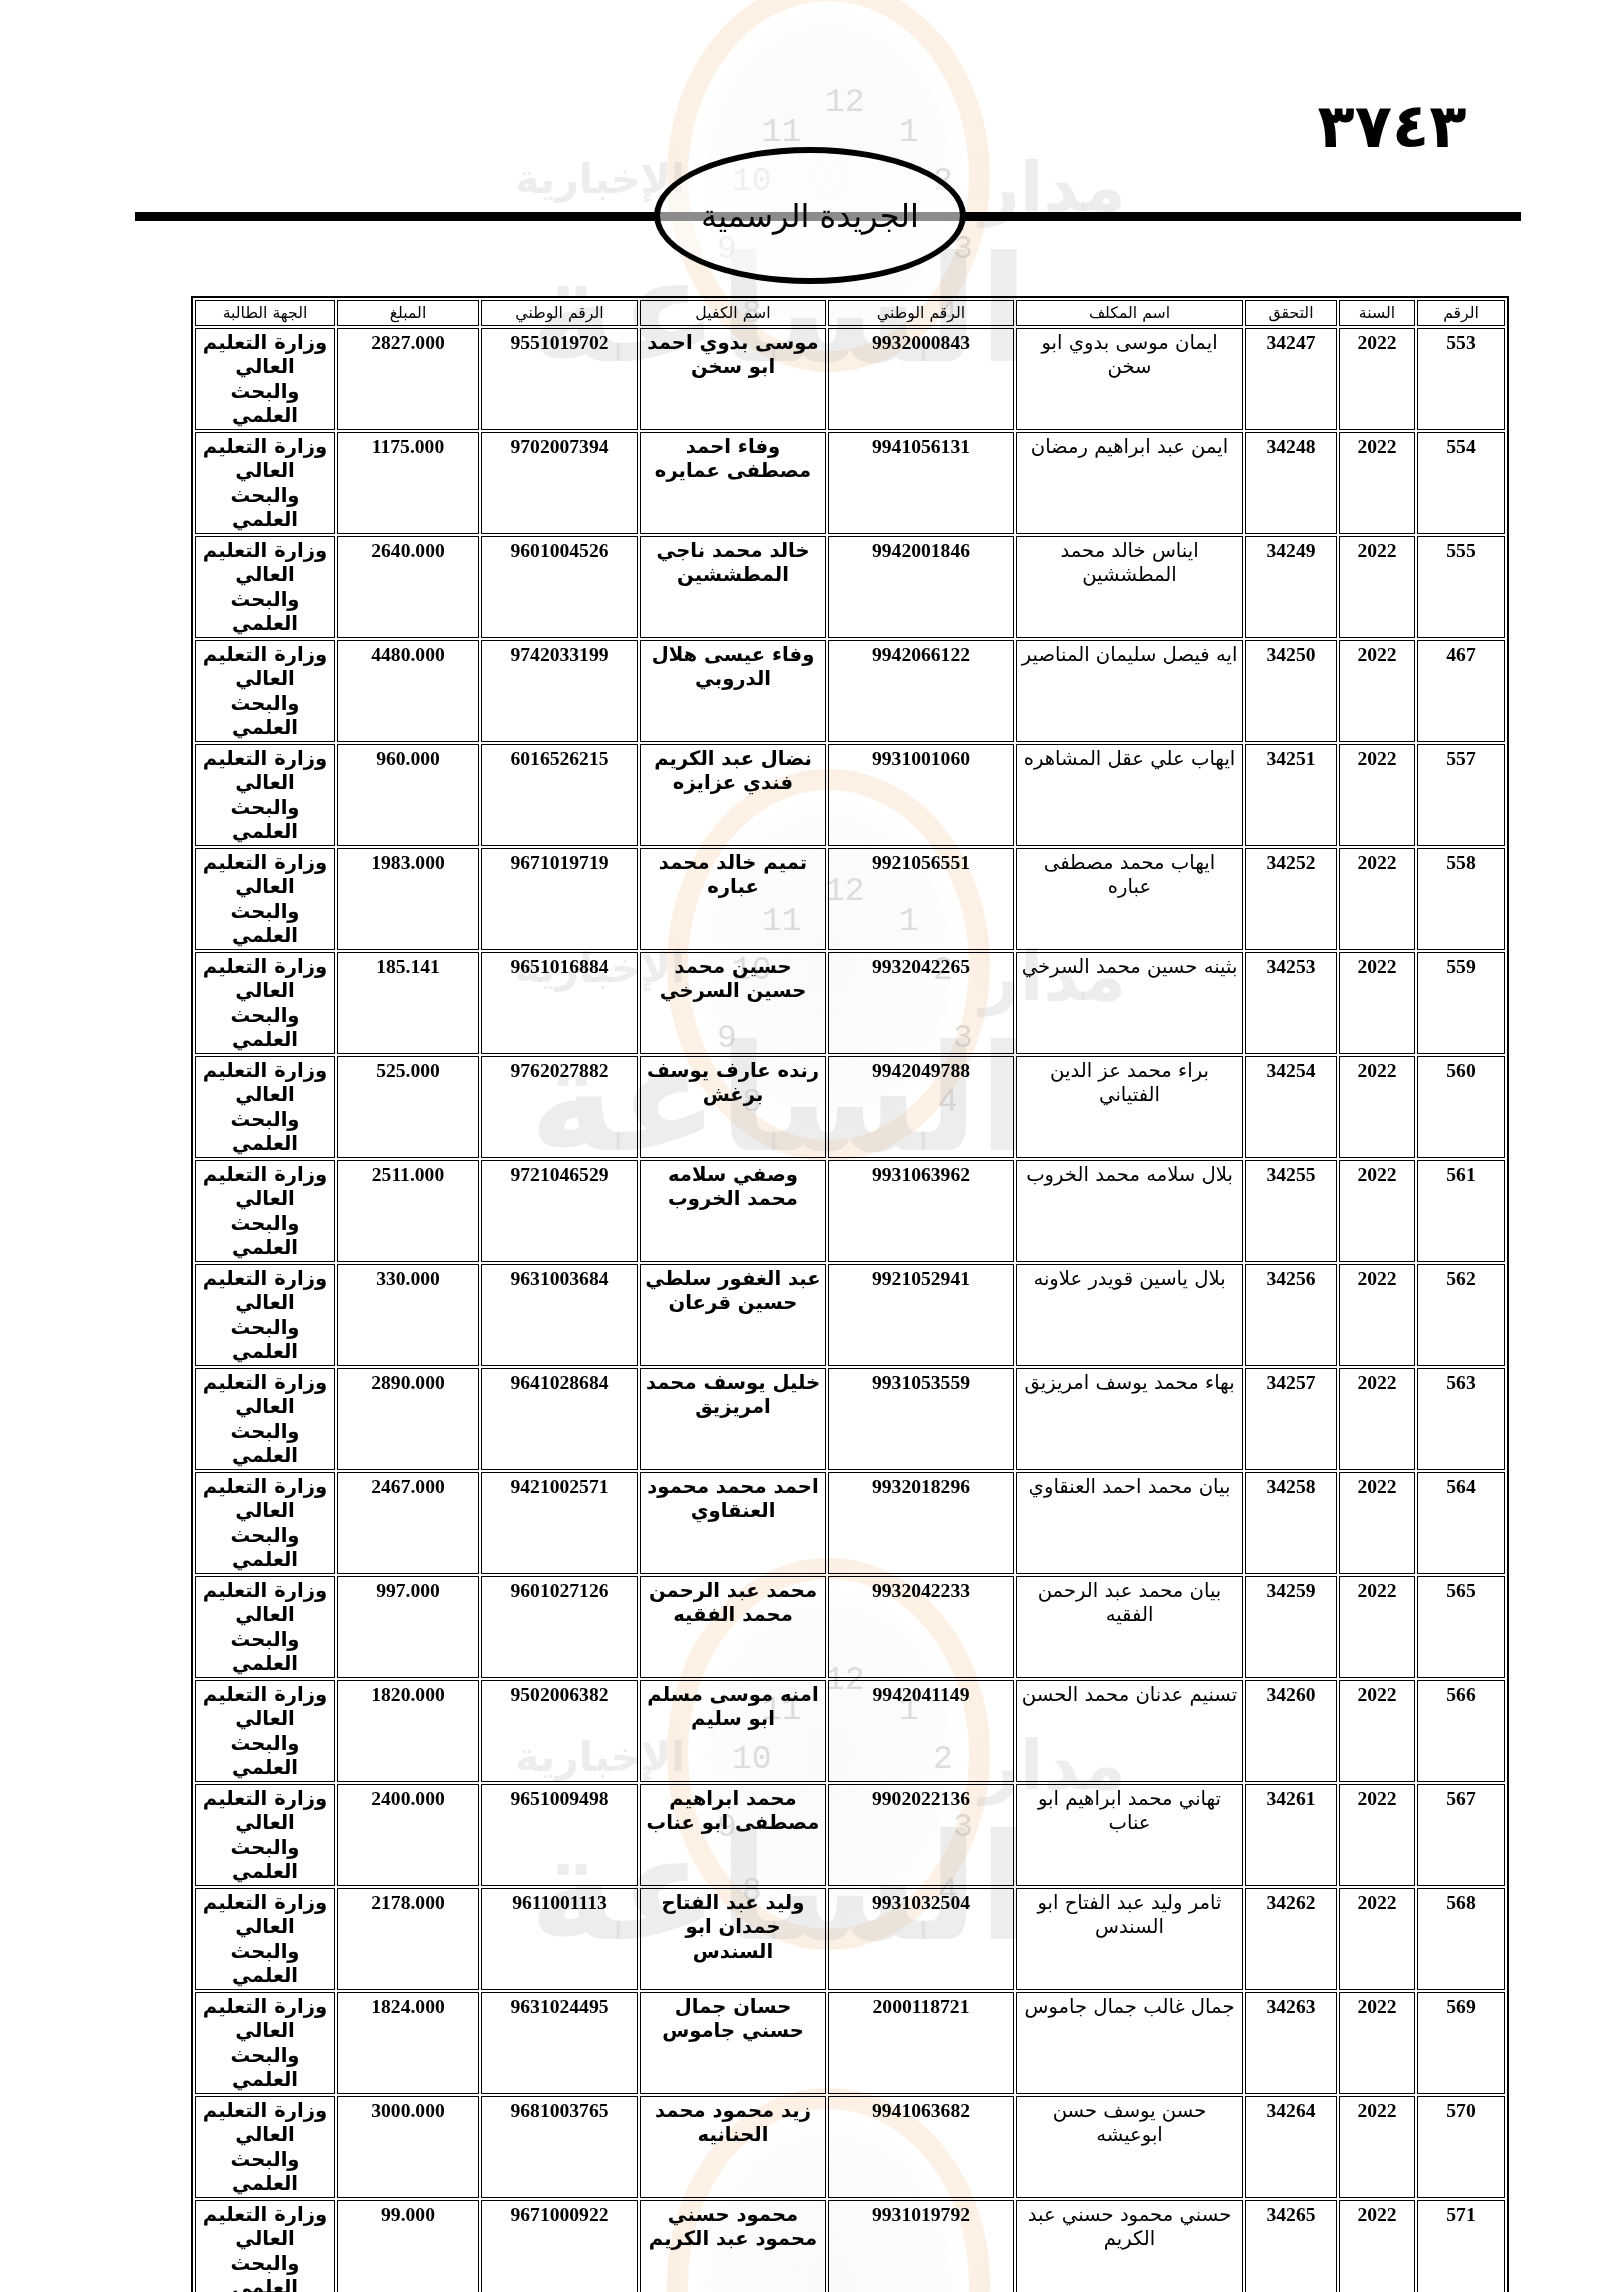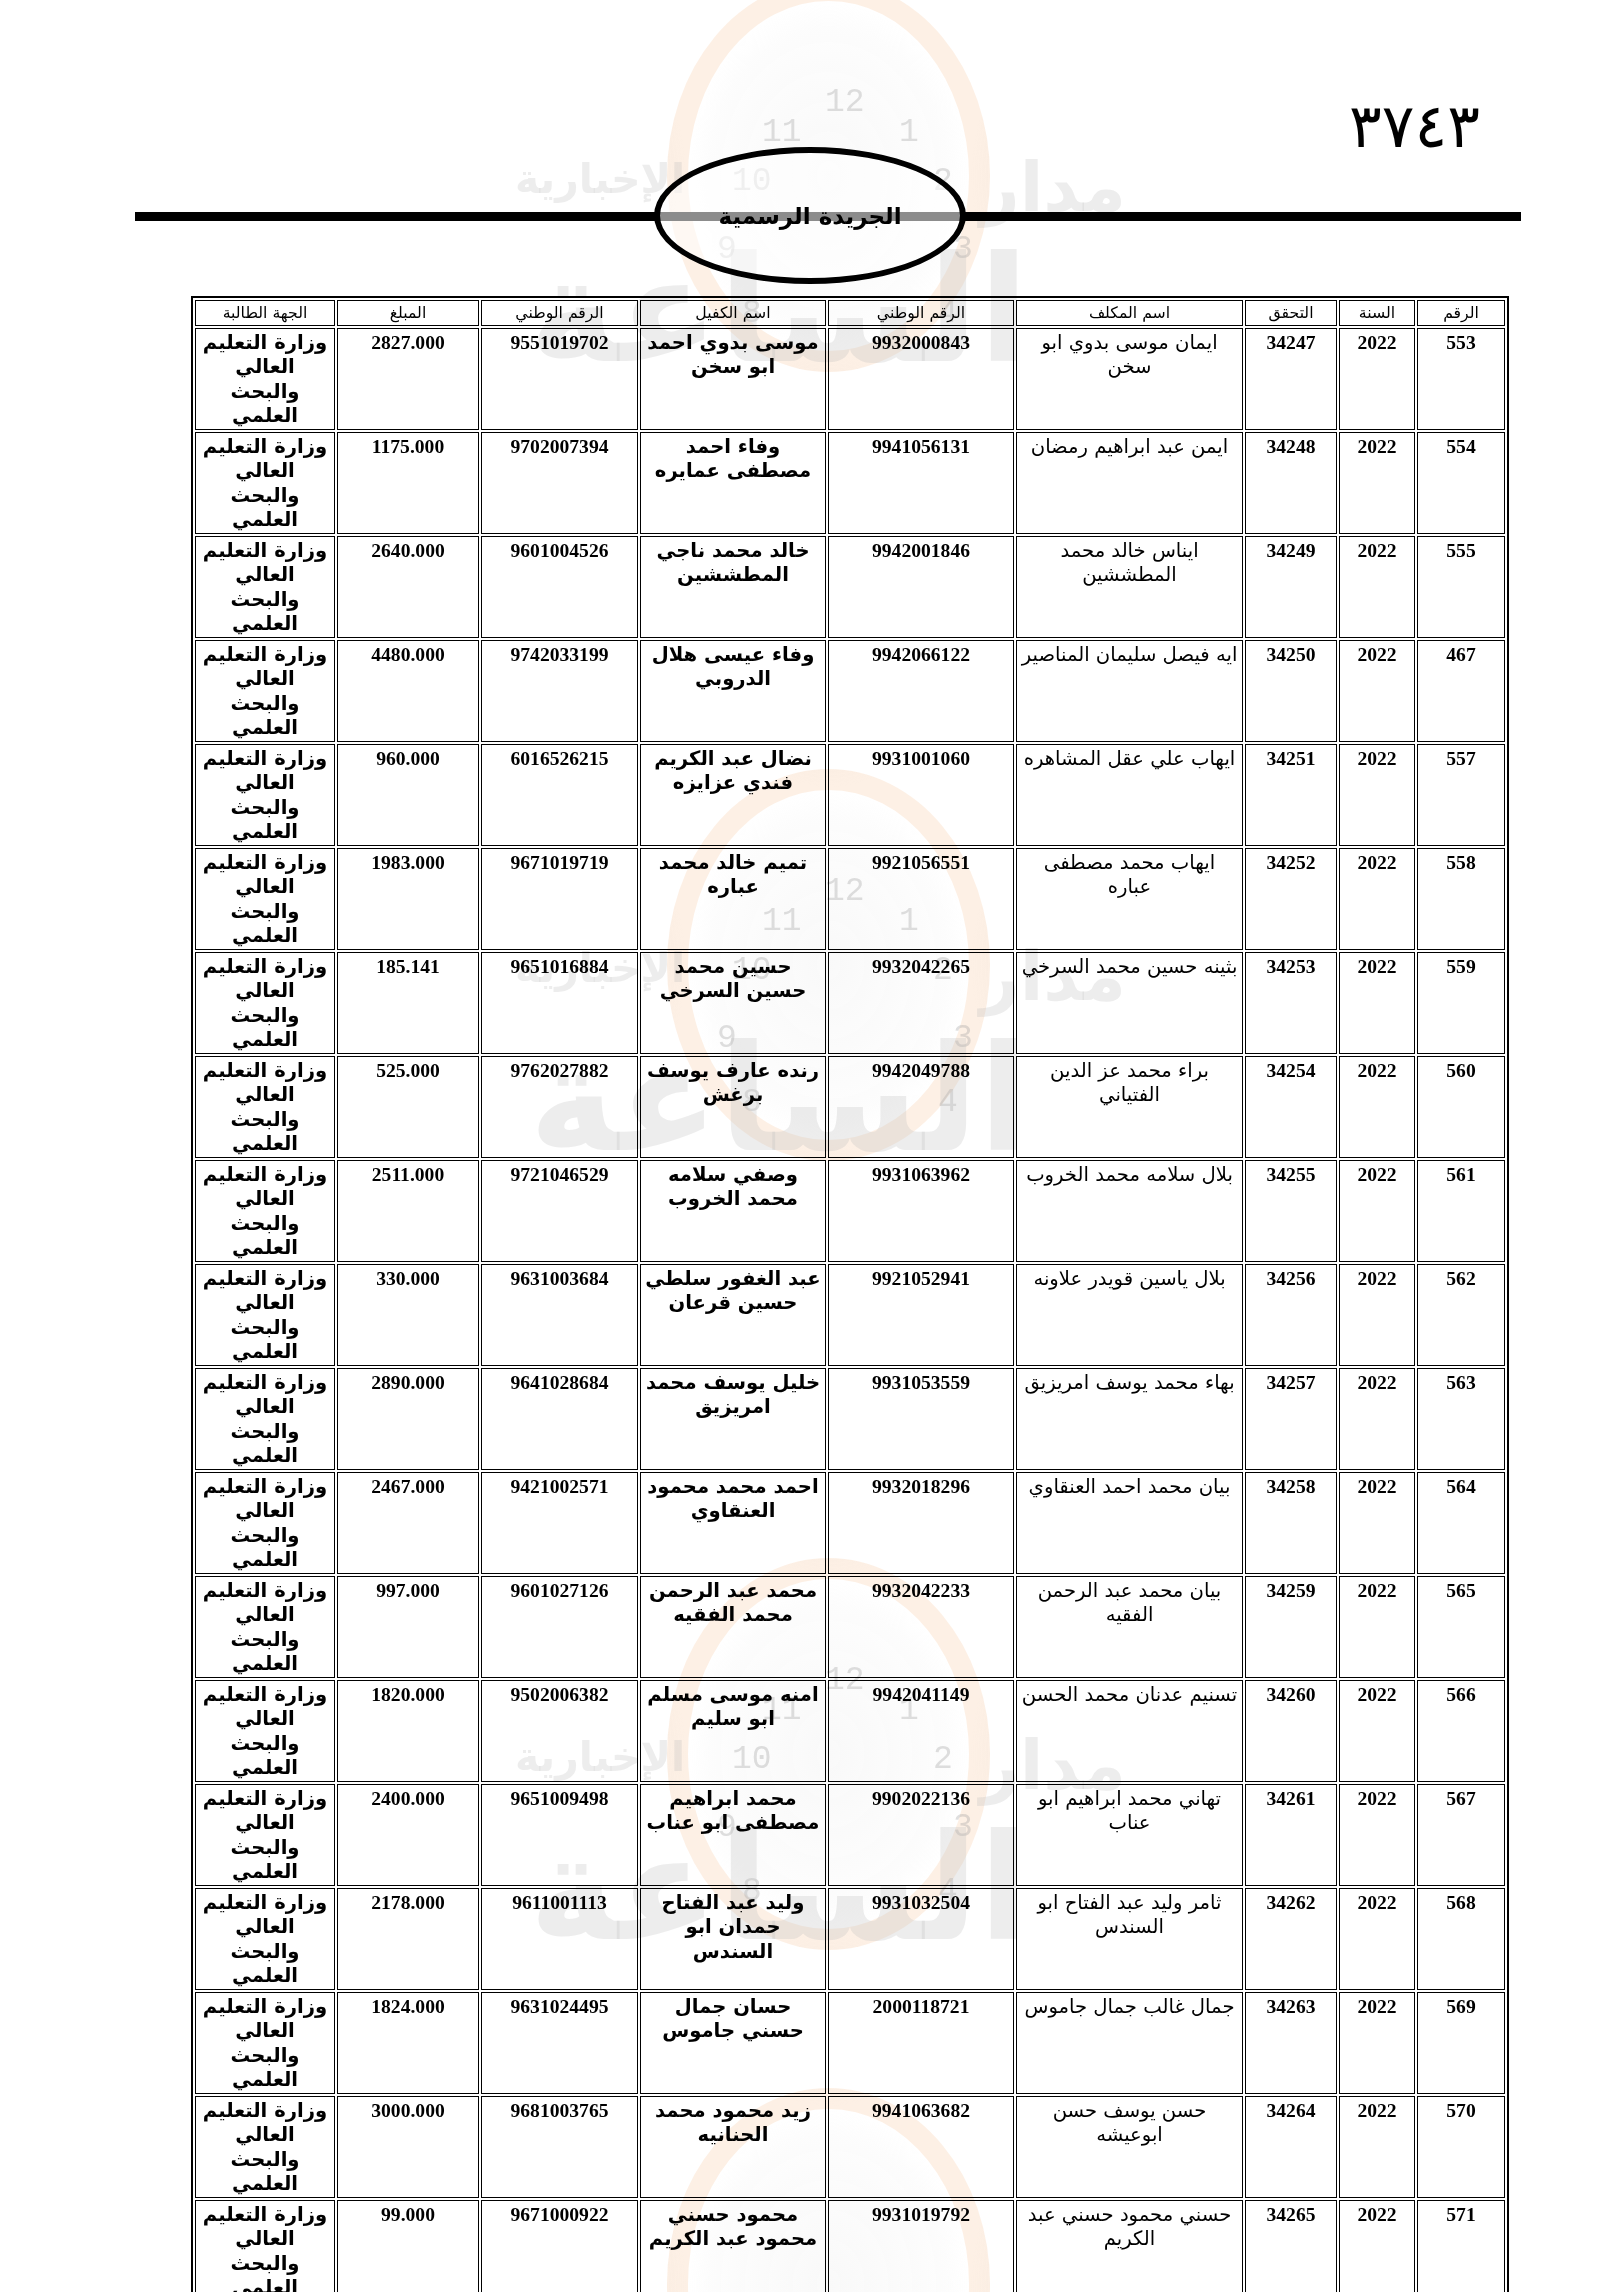--- a/index.html
+++ b/index.html
@@ -5,27 +5,27 @@
   html, body { margin: 0; padding: 0; background: #ffffff; }
   body { width: 1621px; height: 2293px; position: relative; overflow: hidden;
          font-family: "Liberation Serif", "DejaVu Serif", serif; color: #000; }
   .wm { position: absolute; pointer-events: none; z-index: 0; }
   .wm-clock { width: 323px; height: 392px; border-radius: 50%;
               border: 21.6px solid rgba(245,170,110,0.18);
               background: radial-gradient(ellipse at center, rgba(200,200,200,0.10) 0%, rgba(235,235,235,0.12) 60%, rgba(255,255,255,0) 70%);
               box-sizing: border-box; }
   .wm-clock .num { position: absolute; font-family: Liberation Mono, monospace; font-size: 33px; color: rgba(150,150,150,0.30); margin-top: 44px; }
   .wm-text { font-family: "DejaVu Sans", sans-serif; font-weight: bold; color: rgba(190,190,190,0.28); direction: rtl; white-space: nowrap; }
-  .page-number { position: absolute; left: 1304px; top: 90px; width: 176px; text-align: right;
-                 font-family: "DejaVu Sans", sans-serif; font-weight: normal; font-size: 61px; letter-spacing: 7.8px; z-index: 2; }
+  .page-number { position: absolute; left: 1304px; top: 90px; width: 176px; text-align: center;
+                 font-family: "DejaVu Sans", sans-serif; font-weight: bold; font-size: 61px; letter-spacing: 7.8px; z-index: 2; }
   .rule { position: absolute; left: 135px; top: 212px; width: 1386px; height: 8.8px; background: #000; z-index: 1; }
   .oval { position: absolute; left: 654px; top: 147px; width: 312px; height: 137px; border: 6.9px solid #000;
           border-radius: 50%; background: rgba(255,255,255,0.55); box-sizing: border-box; z-index: 2;
           display: flex; align-items: center; justify-content: center; }
-  .oval span { font-family: "DejaVu Sans", sans-serif; font-weight: bold; font-size: 23px; direction: rtl; }
+  .oval span { font-family: "DejaVu Sans", sans-serif; font-weight: normal; font-size: 32px; direction: rtl; }
   table.gazette { position: absolute; left: 191px; top: 296px; width: 1315px; border-collapse: separate; border-spacing: 2px;
                   border: 2.9px double #000; direction: rtl; z-index: 2; table-layout: fixed; background: transparent; }
   table.gazette th, table.gazette td { border: 1.5px solid #000; vertical-align: top; text-align: center; padding: 0 2.9px; box-sizing: border-box; }
   table.gazette th { font-family: "DejaVu Sans", sans-serif; font-weight: normal; font-size: 15.7px; height: 25.5px; line-height: 23.5px; }
   table.gazette td { height: 77px; font-size: 19.6px; font-weight: bold; line-height: 24.5px; padding-top: 2px; }
   td.ar { font-family: "DejaVu Sans", sans-serif; font-size: 15.7px; font-weight: bold; }
   td.ar.light { font-weight: normal; }
   td.num { font-family: "Liberation Serif", serif; }
 </style>
 </head>

